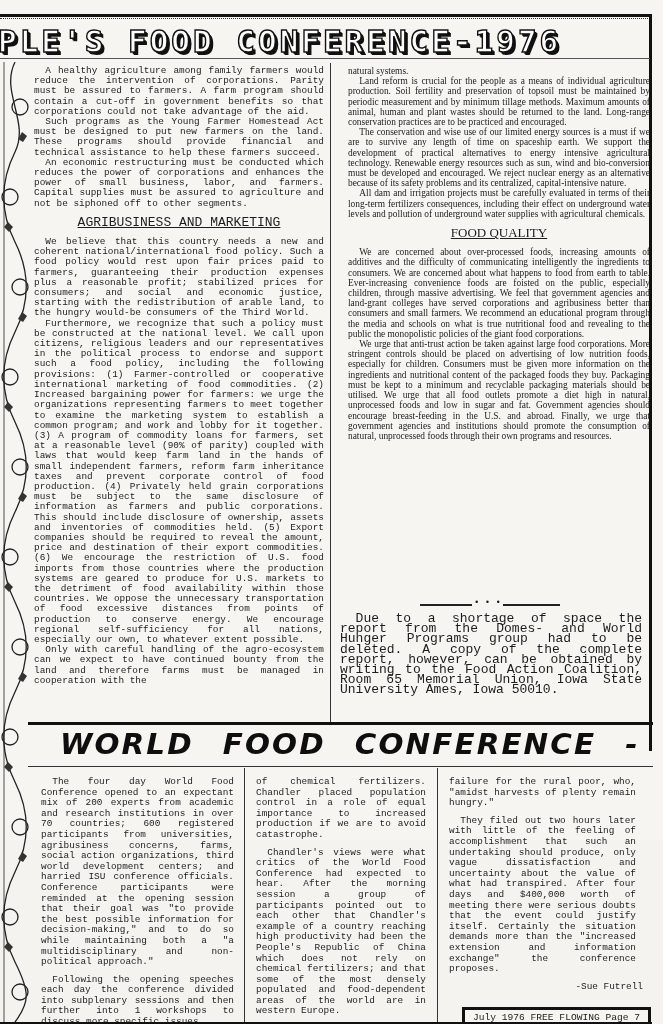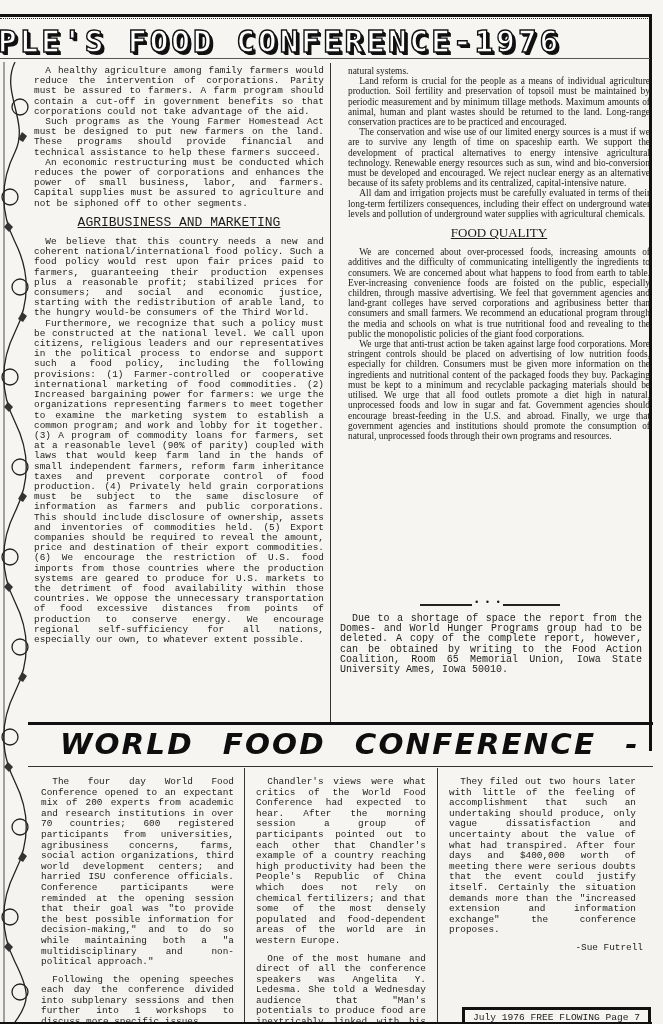--- a/index.html
+++ b/index.html
@@ -9,21 +9,21 @@
   .top-rule { position: absolute; left: 0; top: 14px; width: 652px; height: 3px; background: #111; }
   .dot-rule { position: absolute; left: 0; top: 18px; width: 652px; height: 2px; border-top: 1px dotted #333; }
   .right-rule { position: absolute; left: 649px; top: 14px; width: 3px; height: 737px; background: #111; }
   .masthead { position: absolute; left: 0; top: 22px; width: 650px; height: 36px; border-bottom: 1px solid #555; }
   .masthead-title { position: absolute; left: -2px; top: 1px; font-family: "DejaVu Sans Mono", monospace; font-weight: bold; font-size: 31px; letter-spacing: 3px; color: #fff; -webkit-text-stroke: 1.4px #111; text-shadow: 2px 2px 0 #111, 3px 3px 0 #111; white-space: nowrap; }
   .col { position: absolute; font-size: 9.4px; line-height: 10.2px; text-align: justify; }
   .col p { margin: 0; text-indent: 1.2em; }
   .col p.noind { text-indent: 0; }
   .col h4 { margin: 9px 0 9px 0; font-size: 13px; font-weight: normal; text-align: center; text-decoration: underline; }
   .col-divider { position: absolute; left: 330px; top: 63px; width: 1px; height: 660px; background: #333; }
-  .note-box { position: absolute; left: 340px; top: 614px; width: 302px; font-size: 10px; line-height: 10.2px; text-align: justify; }
+  .note-box { position: absolute; left: 340px; top: 614px; width: 302px; font-size: 13px; line-height: 10.2px; text-align: justify; }
   .note-box p { margin: 0; text-indent: 1.2em; }
   .ornament { position: absolute; left: 420px; top: 604px; width: 140px; height: 2px; background: #222; }
   .ornament::after { content: "• • •"; position: absolute; left: 52px; top: -6px; font-size: 9px; background: #f6f5f1; padding: 0 2px; }
   .section-rule { position: absolute; left: 28px; top: 722px; width: 625px; height: 3px; background: #111; }
   .banner { position: absolute; left: 60px; top: 728px; width: 590px; height: 36px; }
   .banner-title { font-family: "DejaVu Sans", sans-serif; font-weight: bold; font-style: italic; font-size: 28px; letter-spacing: 2px; word-spacing: 16px; white-space: nowrap; color: #0e0e0e; transform: scaleX(1.05); transform-origin: left; }
   .banner-rule { position: absolute; left: 28px; top: 766px; width: 625px; height: 1px; background: #333; }
   .wcol { position: absolute; top: 770px; font-size: 9.4px; line-height: 10.6px; text-align: justify; }
   .wcol p { margin: 7px; text-indent: 1.2em; }
   .wcol p.noind { text-indent: 0; }
@@ -75,20 +75,21 @@
     <div class="masthead-title">PLE'S FOOD CONFERENCE-1976</div>
   </div>
 
   <div class="col" style="left:34px; top:66px; width:290px;">
     <p>A healthy agriculture among family farmers would reduce the intervention of corporations. Parity must be assured to farmers. A farm program should contain a cut-off in government benefits so that corporations could not take advantage of the aid.</p>
     <p>Such programs as the Young Farmer Homestead Act must be designed to put new farmers on the land. These programs should provide financial and technical assistance to help these farmers succeed.</p>
     <p>An economic restructuring must be conducted which reduces the power of corporations and enhances the power of small business, labor, and farmers. Capital supplies must be assured to agriculture and not be siphoned off to other segments.</p>
     <h4>AGRIBUSINESS AND MARKETING</h4>
     <p>We believe that this country needs a new and coherent national/international food policy. Such a food policy would rest upon fair prices paid to farmers, guaranteeing their production expenses plus a reasonable profit; stabilized prices for consumers; and social and economic justice, starting with the redistribution of arable land, to the hungry would-be consumers of the Third World.</p>
     <p>Furthermore, we recognize that such a policy must be constructed at the national level. We call upon citizens, religious leaders and our representatives in the political process to endorse and support such a food policy, including the following provisions: (1) Farmer-controlled or cooperative international marketing of food commodities. (2) Increased bargaining power for farmers: we urge the organizations representing farmers to meet together to examine the marketing system to establish a common program; and work and lobby for it together. (3) A program of commodity loans for farmers, set at a reasonable level (90% of parity) coupled with laws that would keep farm land in the hands of small independent farmers, reform farm inheritance taxes and prevent corporate control of food production. (4) Privately held grain corporations must be subject to the same disclosure of information as farmers and public corporations. This should include disclosure of ownership, assets and inventories of commodities held. (5) Export companies should be required to reveal the amount, price and destination of their export commodities. (6) We encourage the restriction of U.S. food imports from those countries where the production systems are geared to produce for U.S. markets to the detriment of food availability within those countries. We oppose the unnecessary transportation of food excessive distances from points of production to conserve energy. We encourage regional self-sufficiency for all nations, especially our own, to whatever extent possible.</p>
+    <p>Only with careful handling of the agro-ecosystem can we expect to have continued bounty from the land and therefore farms must be managed in cooperation with the</p>
   </div>
 
   <div class="col-divider"></div>
 
   <div class="col" style="left:348px; top:66px; width:302px;font-family:Liberation Serif, serif;">
     <p class="noind">natural systems.</p>
     <p>Land reform is crucial for the people as a means of individual agriculture production. Soil fertility and preservation of topsoil must be maintained by periodic measurement and by minimum tillage methods. Maximum amounts of animal, human and plant wastes should be returned to the land. Long-range conservation practices are to be practiced and encouraged.</p>
     <p>The conservation and wise use of our limited energy sources is a must if we are to survive any length of time on spaceship earth. We support the development of practical alternatives to energy intensive agricultural technology. Renewable energy resources such as sun, wind and bio-conversion must be developed and encouraged. We reject nuclear energy as an alternative because of its safety problems and its centralized, capital-intensive nature.</p>
     <p>All dam and irrigation projects must be carefully evaluated in terms of their long-term fertilizers consequences, including their effect on underground water levels and pollution of underground water supplies with agricultural chemicals.</p>
     <h4>FOOD QUALITY</h4>
@@ -110,26 +111,28 @@
   <div class="banner-rule"></div>
 
   <div class="wcol" style="left:34px; width:207px;">
     <p>The four day World Food Conference opened to an expectant mix of 200 experts from academic and research institutions in over 70 countries; 600 registered participants from universities, agribusiness concerns, farms, social action organizations, third world development centers; and harried ISU conference officials. Conference participants were reminded at the opening session that their goal was "to provide the best possible information for decision-making," and to do so while maintaining both a "a multidisciplinary and non-political approach."</p>
     <p>Following the opening speeches each day the conference divided into subplenary sessions and then further into 1 workshops to discuss more specific issues.</p>
     <p>On Tuesday, Robert Chandler assured the conference that the potential for food production lies in new plant breeds and increased use</p>
   </div>
   <div class="vdiv" style="left:244px;"></div>
 
   <div class="wcol" style="left:249px; width:184px;">
+    <p class="noind">of chemical fertilizers. Chandler placed population control in a role of equal importance to increased production if we are to avoid catastrophe.</p>
     <p>Chandler's views were what critics of the World Food Conference had expected to hear. After the morning session a group of participants pointed out to each other that Chandler's example of a country reaching high productivity had been the People's Republic of China which does not rely on chemical fertilizers; and that some of the most densely populated and food-dependent areas of the world are in western Europe.</p>
     <p>One of the most humane and direct of all the conference speakers was Angelita Y. Ledesma. She told a Wednesday audience that "Man's potentials to produce food are inextricably linked with his experiences of social justice and expanding freedom." She contended that the so-called "Green Revolution" has been a</p>
   </div>
   <div class="vdiv" style="left:437px;"></div>
 
   <div class="wcol" style="left:442px; width:201px;">
+    <p class="noind">failure for the rural poor, who, "amidst harvests of plenty remain hungry."</p>
     <p>They filed out two hours later with little of the feeling of accomplishment that such an undertaking should produce, only vague dissatisfaction and uncertainty about the value of what had transpired. After four days and $400,000 worth of meeting there were serious doubts that the event could justify itself. Certainly the situation demands more than the "increased extension and information exchange" the conference proposes.</p>
     <div class="signature">-Sue Futrell</div>
 
   </div>
 
   <div class="footer-box">July 1976   FREE FLOWING   Page 7</div>
   <div class="bottom-rule"></div>
 </div>
 
 </body></html>

